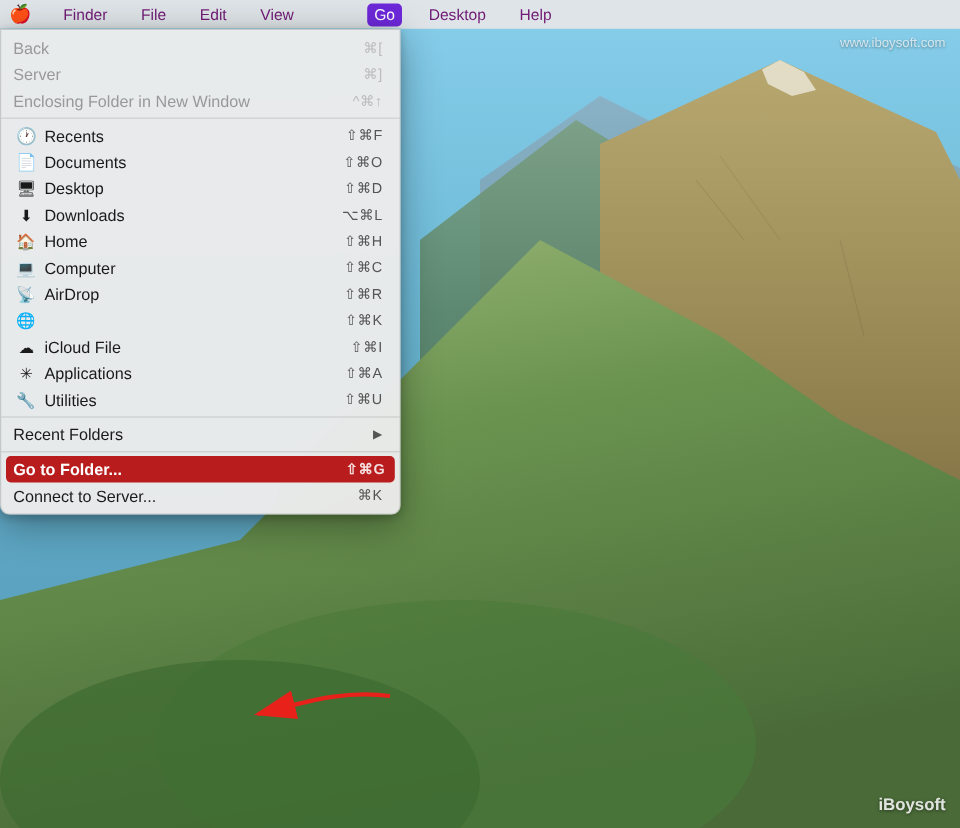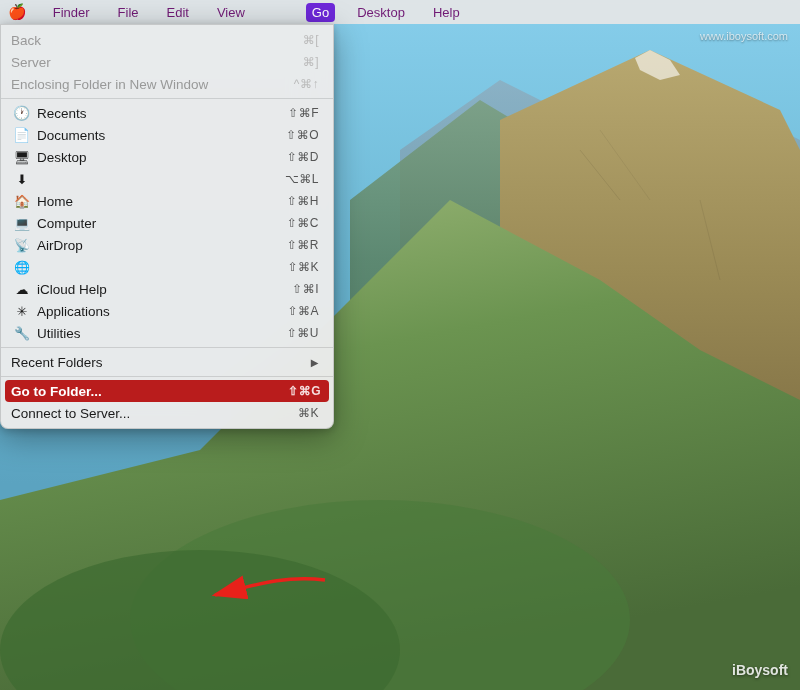--- a/index.html
+++ b/index.html
@@ -276,20 +276,21 @@
   </div>
 
   <div class="menu-item">
     <span class="icon" style="font-size:13px;">🖥</span>
     <span class="label">Desktop</span>
     <span class="shortcut">⇧⌘D</span>
   </div>
 
   <div class="menu-item">
     <span class="icon" style="font-size:13px;">⬇</span>
+    <span class="label">Downloads</span>
     <span class="shortcut">⌥⌘L</span>
   </div>
 
   <div class="menu-item">
     <span class="icon" style="font-size:13px;">🏠</span>
     <span class="label">Home</span>
     <span class="shortcut">⇧⌘H</span>
   </div>
 
   <div class="menu-item">
@@ -304,21 +305,21 @@
     <span class="shortcut">⇧⌘R</span>
   </div>
 
   <div class="menu-item">
     <span class="icon" style="font-size:13px;">🌐</span>
     <span class="shortcut">⇧⌘K</span>
   </div>
 
   <div class="menu-item">
     <span class="icon" style="font-size:13px;">☁</span>
-    <span class="label">iCloud Help</span>
+    <span class="label">iCloud File</span>
     <span class="shortcut">⇧⌘I</span>
   </div>
 
   <div class="menu-item">
     <span class="icon" style="font-size:13px;">✳</span>
     <span class="label">Applications</span>
     <span class="shortcut">⇧⌘A</span>
   </div>
 
   <div class="menu-item">

